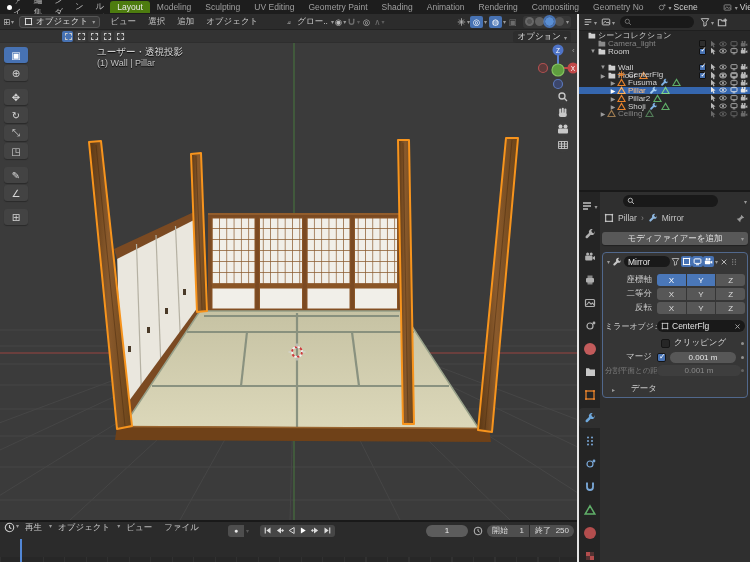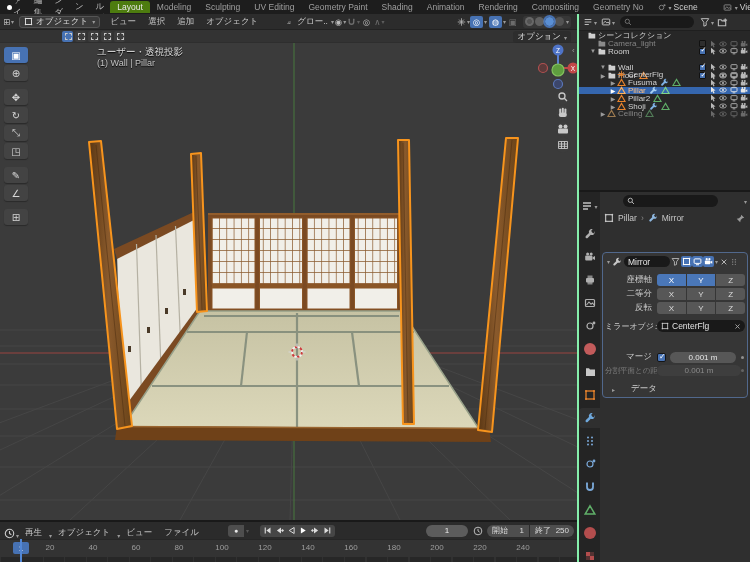--- a/index.html
+++ b/index.html
@@ -35,21 +35,21 @@
   .selmode::after{content:"";position:absolute;left:2.5px;top:2.5px;width:5px;height:5px;border:1px dashed #c9c9c9}
   .selmode.on{background:#4772b3}
   #ovl-title{left:97px;top:16px;font-size:9.5px;color:#dfdfdf;text-shadow:0 1px 1px #000}
   #ovl-sub{left:97px;top:28px;font-size:9px;color:#c2c2c2;text-shadow:0 1px 1px #000}
   #toolbar{left:4px;top:17px;display:flex;flex-direction:column}
   .tool{width:24px;height:16px;background:#434343;border-radius:3px;margin-bottom:2px;display:flex;align-items:center;justify-content:center;color:#d8d8d8;font-size:10px;box-shadow:0 1px 1px rgba(0,0,0,.3)}
   .tool.active{background:#4772b3;color:#fff}
   .tgap{height:6px}
   #optionsbtn{right:6px;top:1px;height:12px;display:flex;align-items:center;gap:2px;font-size:8.5px;color:#ddd;background:rgba(40,40,40,.55);border-radius:3px;padding:0 4px}
   
-  #rpanel{left:577px;top:14px;width:173px;height:548px;background:#8b5cf6;border-left:2px solid #86efac}
+  #rpanel{left:577px;top:14px;width:173px;height:548px;background:#8b5cf6;border-left:2px solid #e5e5e5}
   #outliner{left:0;top:0;width:171px;height:176px;background:#272727}
   #ohead{height:17px;background:#2d2d2d;display:flex;align-items:center;border-bottom:1px solid #1f1f1f}
   .ofield{width:74px;height:12px;background:#191919;border-radius:6px;display:flex;align-items:center;padding:0 4px;gap:3px;color:#777}
   .orow{position:absolute;left:0;width:171px;height:7.8px;display:flex;align-items:center;font-size:8px;color:#d2d2d2}
   .orow.sel{background:#3566ae}
   .orow.dim{color:#858585}
   .oarrow{width:8px;font-size:6px;color:#9a9a9a;text-align:center;flex:none}
   .oic{width:9px;height:9px;flex:none;margin-right:2px}
   .olbl{white-space:nowrap;overflow:hidden}
   .obadges{display:flex;gap:1px;margin-left:3px}
@@ -80,21 +80,21 @@
   .pcb{width:9px;height:9px;background:#262626;border:1px solid #151515;border-radius:2px;position:relative;flex:none}
   .pcb.on{background:#4772b3}
   .pcb.on::after{content:"✓";position:absolute;left:1px;top:-2px;font-size:8px;color:#fff}
   .valfield{height:11px;background:#575757;border-radius:6px;display:flex;align-items:center;justify-content:center;color:#e8e8e8;font-size:8px}
   .valfield.disabled{background:#3e3e3e;color:#8b8b8b}
   .adot{position:absolute;right:3px;width:3px;height:3px;border-radius:50%;background:#909090}
   .mtoggle{width:11px;height:11px;border-radius:2px;display:flex;align-items:center;justify-content:center;color:#b5b5b5}
   .mtoggle.blue{background:#4772b3;color:#fff}
   
   #timeline{left:0;top:520px;width:577px;height:42px;background:#2b2b2b;border-top:2px solid #191919}
-  #thead{position:absolute;left:0;top:0;width:577px;height:17px;display:flex;align-items:flex-end;font-size:8.5px}
+  #thead{position:absolute;left:0;top:0;width:577px;height:17px;display:flex;align-items:flex-start;font-size:8.5px}
   #thead .menu{padding:0 6px}
   #truler{position:absolute;left:0;top:17px;width:577px;height:18px;background:#333;border-top:1px solid #262626}
   .rnum{position:absolute;top:3px;width:22px;text-align:center;color:#9d9d9d;font-size:8px}
   #fbadge{position:absolute;left:13px;top:2px;width:16px;height:12px;background:#4772b3;border-radius:2px;color:#fff;font-size:8px;display:flex;align-items:center;justify-content:center}
   #tchan{position:absolute;left:0;top:35px;width:577px;height:7px;background:#272727;background-image:repeating-linear-gradient(90deg,#313131 0 1px,transparent 1px 21.5px)}
   #playhead{position:absolute;left:20px;top:17px;width:2px;height:25px;background:#5287d6}
   .pbgrp{display:flex;align-items:center;background:#464646;border-radius:3px;height:12px;padding:0 3px;gap:3px}
   .pbtn-rec{width:16px;height:12px;background:#4e4e4e;border-radius:3px 0 0 3px;display:flex;align-items:center;justify-content:center;color:#e8e8e8;font-size:7px}
   .tfield{height:12px;border-radius:6px;background:#5c5c5c;display:flex;align-items:center;justify-content:center;color:#eee;font-size:8px}
   .tfield2{height:12px;border-radius:6px;background:#4e4e4e;display:flex;align-items:center;color:#ddd;font-size:8px;padding:0 5px;gap:4px}
@@ -884,20 +884,24 @@
           <span style="color:#888">›</span>
           <svg class="ic" width="10" height="10" style="color:#8fb8e0">
               <use href="#i-wrench"></use>
             </svg>
           <span>Mirror</span>
         </div>
         <svg class="ic abs" width="9" height="9" style="right:5px;top:22px;color:#999">
             <use href="#i-pin"></use>
           </svg>
 
+        <div class="pbtn abs" style="left:2px;top:40px;width:146px">
+          <span>モディファイアーを追加</span>
+          <span class="carat" style="position:absolute;right:4px">▾</span>
+        </div>
 
         <div id="modpanel">
           <div class="mrow" style="left:3px;top:3px;right:3px">
             <span class="carat">▾</span>
             <svg class="ic" width="10" height="10" style="color:#c8c8c8;margin:0 2px">
                 <use href="#i-wrench"></use>
               </svg>
             <span class="pfield" style="width:46px;height:11px;color:#e8e8e8">
               <span>Mirror</span>
             </span>
@@ -961,20 +965,26 @@
               <svg class="ic" width="8" height="8" style="color:#c8c8c8">
                   <use href="#i-objbox"></use>
                 </svg>
               <span style="flex:1">CenterFlg</span>
               <svg class="ic" width="7" height="7" style="color:#aaa">
                   <use href="#i-x"></use>
                 </svg>
             </span>
           </div>
 
+          <div class="mrow" style="left:2px;top:84px;width:142px">
+            <span style="width:56px"></span>
+            <span class="pcb"></span>
+            <span style="margin-left:4px;color:#d5d5d5">クリッピング</span>
+            <span class="adot"></span>
+          </div>
 
           <div class="mrow" style="left:2px;top:98px;width:142px">
             <span class="mlabel">マージ</span>
             <span class="pcb on"></span>
             <span class="valfield" style="width:66px;margin-left:4px">0.001 m</span>
             <span class="adot"></span>
           </div>
 
           <div class="mrow" style="left:2px;top:112px;width:142px">
             <span class="mlabel" style="color:#7e7e7e;font-size:7.5px">分割平面との距離</span>
@@ -1036,32 +1046,17 @@
       <span class="abs tfield2" style="left:487px;top:2.5px;width:42px;border-radius:6px 0 0 6px">
         <span>開始</span>
         <span style="margin-left:auto">1</span>
       </span>
       <span class="abs tfield2" style="left:530px;top:2.5px;width:44px;border-radius:0 6px 6px 0">
         <span>終了</span>
         <span style="margin-left:auto">250</span>
       </span>
     </div>
 
-    <div id="truler">
-      <span class="rnum" style="left:39px">20</span>
-      <span class="rnum" style="left:82px">40</span>
-      <span class="rnum" style="left:125px">60</span>
-      <span class="rnum" style="left:168px">80</span>
-      <span class="rnum" style="left:211px">100</span>
-      <span class="rnum" style="left:254px">120</span>
-      <span class="rnum" style="left:297px">140</span>
-      <span class="rnum" style="left:340px">160</span>
-      <span class="rnum" style="left:383px">180</span>
-      <span class="rnum" style="left:426px">200</span>
-      <span class="rnum" style="left:469px">220</span>
-      <span class="rnum" style="left:512px">240</span>
-      <span id="fbadge">1</span>
-    </div>
     <div id="tchan"></div>
     <div id="playhead"></div>
   </div>
 
 </div>
 
 </body></html>

